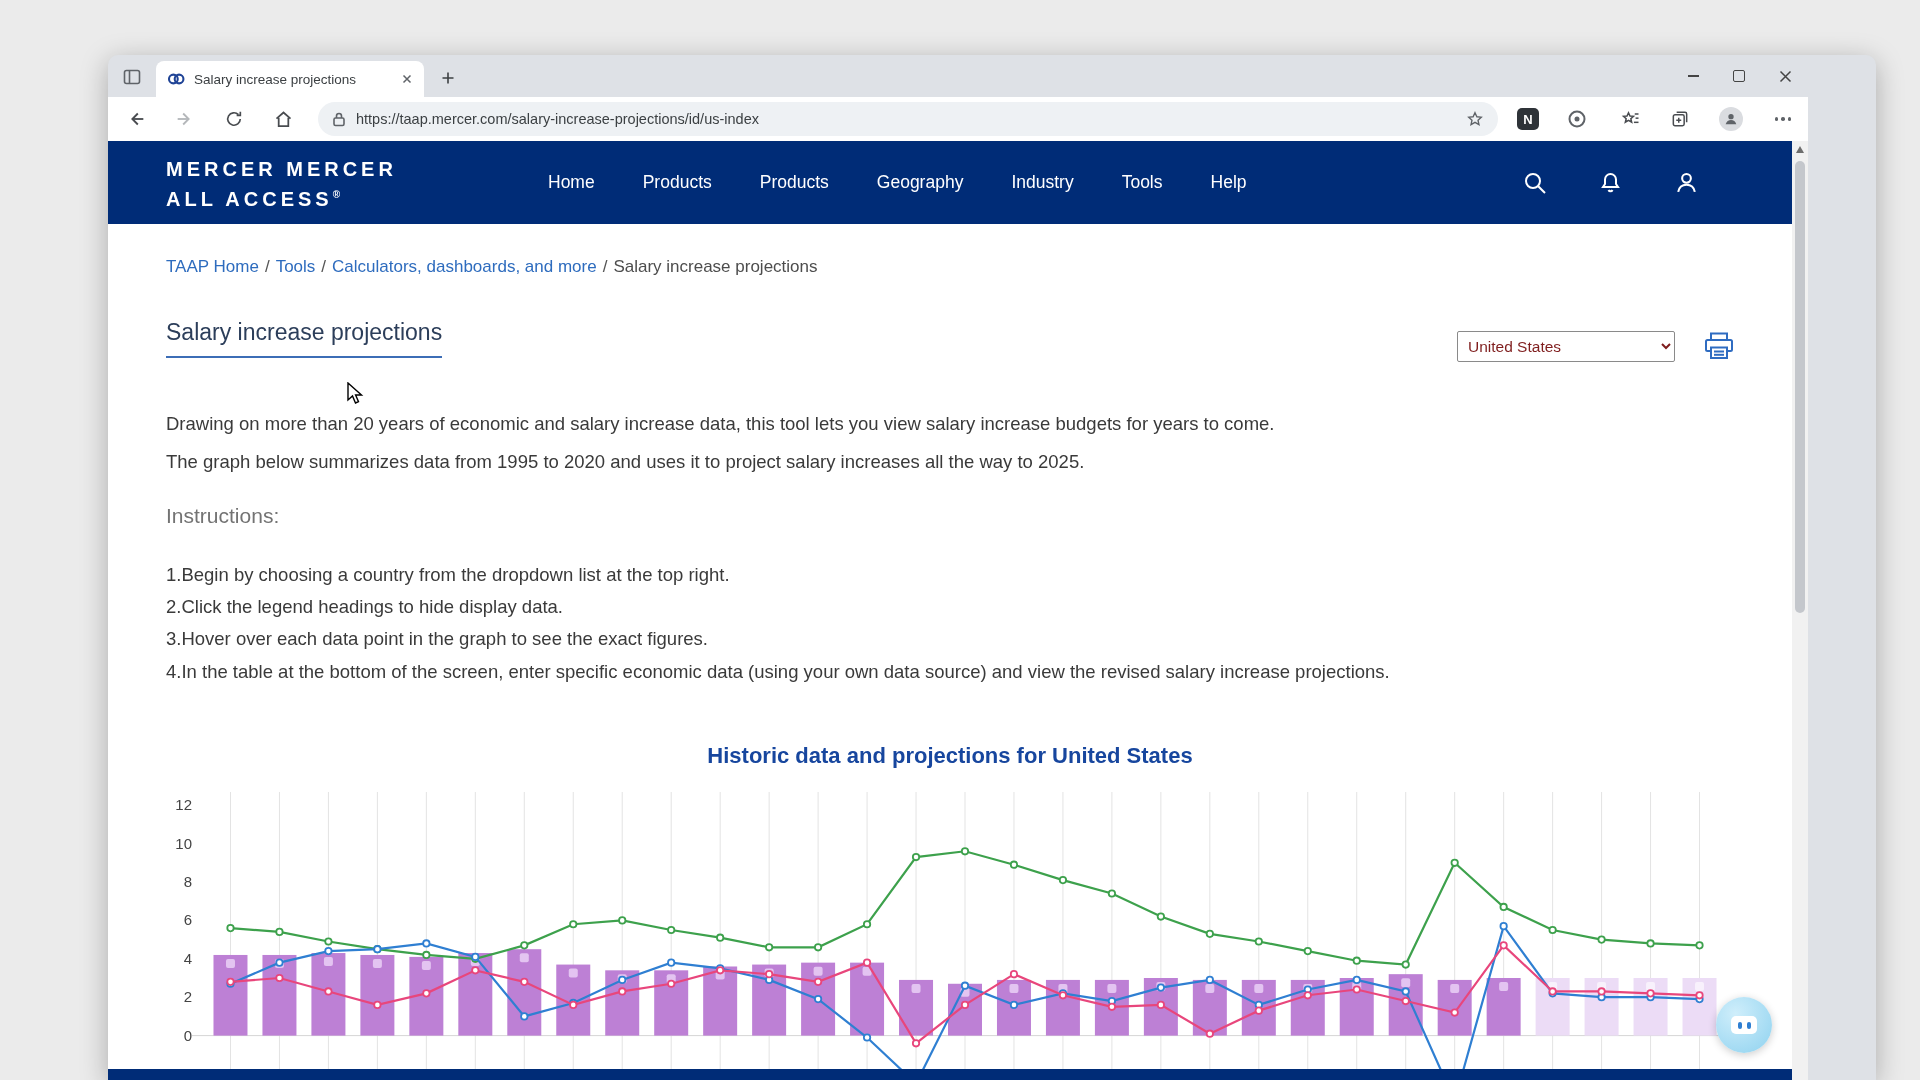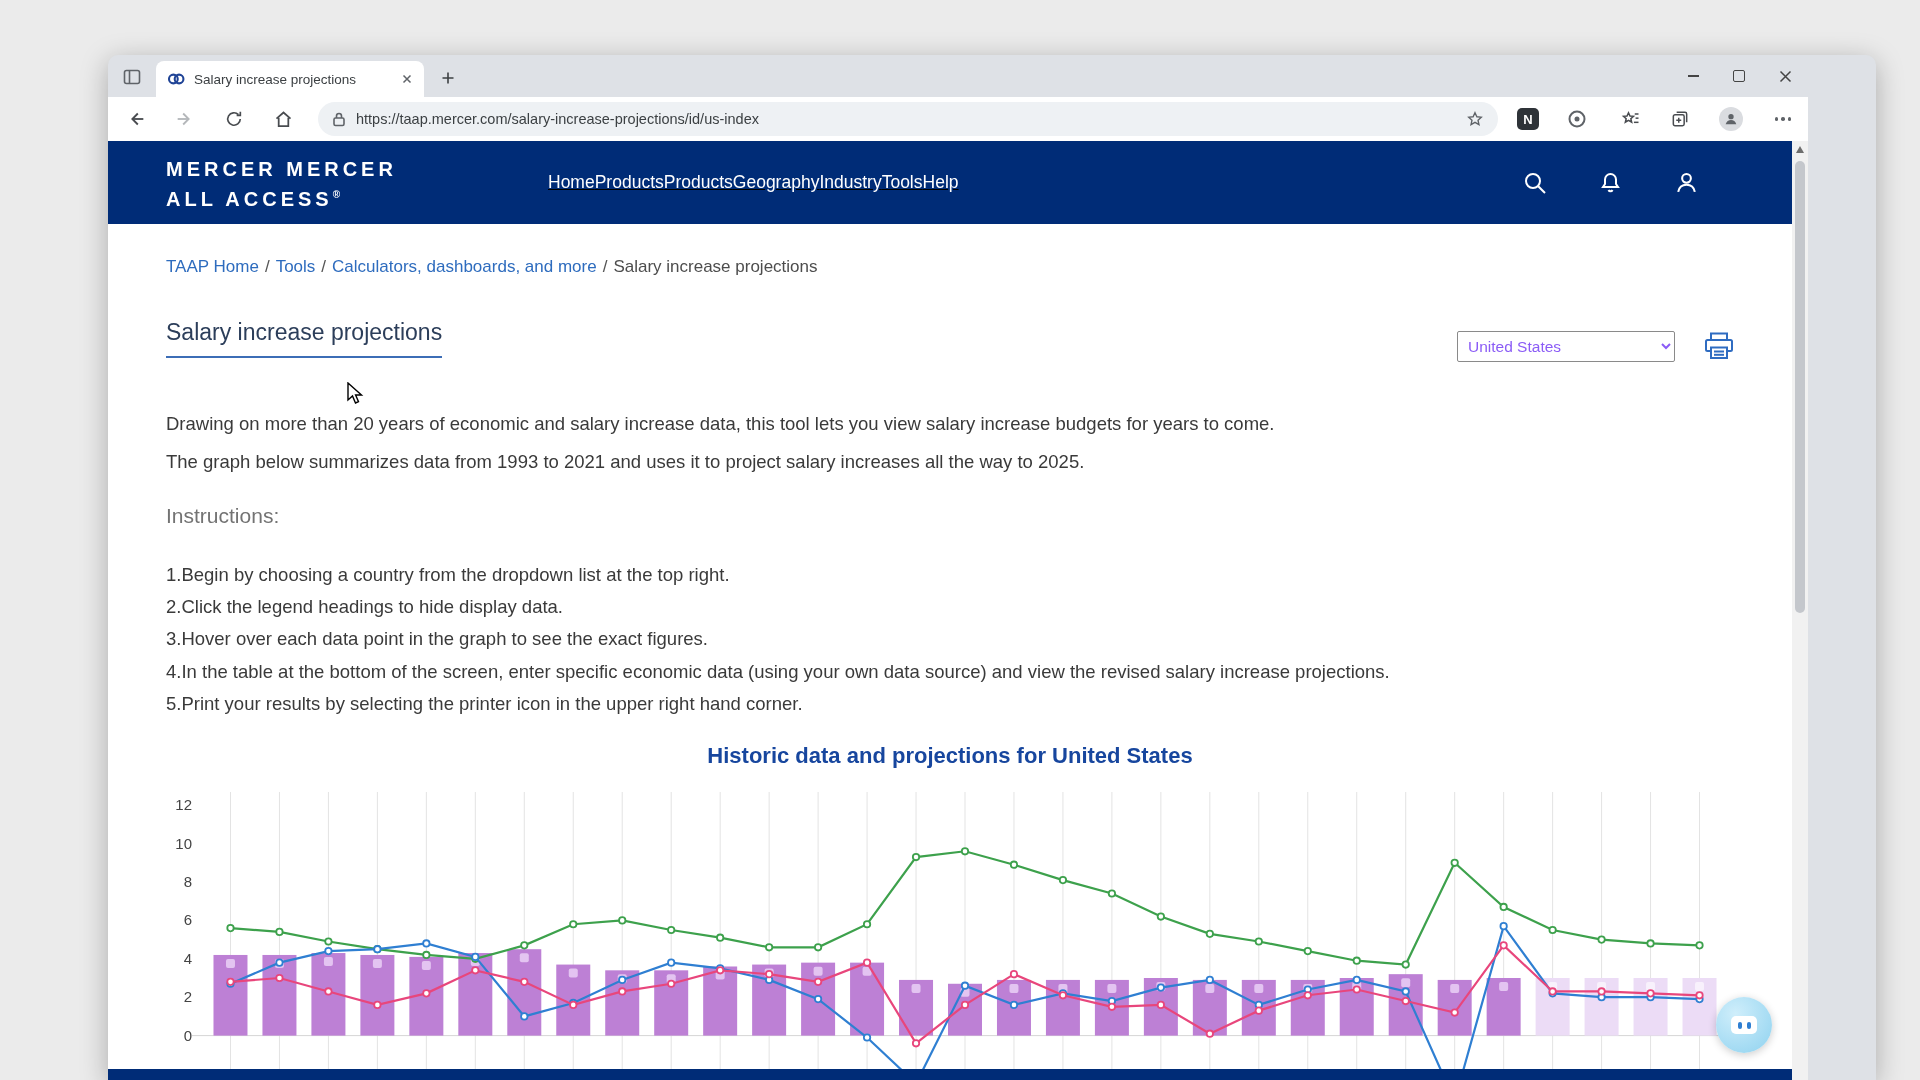--- a/index.html
+++ b/index.html
@@ -31,32 +31,32 @@
          display:flex;align-items:center;justify-content:center;}
   .dots{display:flex;gap:3px;}
   .dots i{width:3.5px;height:3.5px;border-radius:50%;background:#5f6368;}
   .avatar-circle{width:24px;height:24px;border-radius:50%;background:#dadce0;display:flex;align-items:center;justify-content:center;}
 
   
   .viewport{left:0;top:86px;width:1700px;height:939px;background:#fff;overflow:hidden;}
 
   .site-header{left:0;top:0;width:1684px;height:83px;background:#002c77;}
   .logo{left:58px;top:16px;color:#fff;font-weight:bold;font-size:20px;letter-spacing:4px;line-height:25px;white-space:nowrap;}
-  .main-nav{left:440px;top:0;height:83px;display:flex;align-items:center;text-decoration:underline;}
+  .main-nav{left:440px;top:0;height:83px;display:flex;align-items:center;gap:48px;}
   .main-nav span{color:#fff;font-size:17.5px;cursor:pointer;white-space:nowrap;}
   .header-icons{right:92px;top:0;height:83px;display:flex;align-items:center;gap:50px;}
 
   .breadcrumb{left:58px;top:116px;font-size:17px;color:#555;}
   .breadcrumb a{color:#2e6cbe;text-decoration:none;cursor:pointer;}
   .crumb-last{color:#4d4d4d;}
   .crumb-sep{color:#555;padding:0 6px;}
 
   .page-title{left:58px;top:178px;font-size:23px;color:#2c3e5a;font-weight:500;
               border-bottom:2px solid #3c6db6;padding-bottom:10px;}
-  .country-select{left:1349px;top:190px;width:218px;height:31px;font-size:15.5px;color:#8b5cf6;
+  .country-select{left:1349px;top:190px;width:218px;height:31px;font-size:15.5px;color:#7f1d1d;
                   border:1px solid #8a8a8a;border-radius:2px;background:#fff;padding:0 6px;
                   font-family:"Liberation Sans", sans-serif;}
   .printer{left:1592px;top:186px;width:38px;height:38px;display:flex;align-items:center;justify-content:center;}
 
   .body-text{left:58px;font-size:18.5px;color:#3a3a3a;line-height:26px;white-space:nowrap;}
   .instructions-h{left:58px;top:363px;font-size:21px;font-weight:normal;color:#737373;}
   .chart-title{left:0;top:602px;width:1684px;text-align:center;font-size:22px;font-weight:bold;color:#17469e;}
 
   .chart-wrap{left:40px;top:645px;width:1610px;height:283px;overflow:hidden;}
 
@@ -254,28 +254,27 @@
         <svg width="32" height="30" viewBox="0 0 32 30" fill="none" stroke="#2f6cc1" stroke-width="2">
             <rect x="8" y="2.5" width="16" height="6.5"></rect>
             <rect x="3" y="9" width="26" height="11" rx="1.5"></rect>
             <rect x="8" y="16.5" width="16" height="10.5" fill="#fff"></rect>
             <line x1="11" y1="20.5" x2="21" y2="20.5"></line>
             <line x1="11" y1="23.8" x2="21" y2="23.8"></line>
           </svg>
       </div>
 
       <div class="abs body-text" style="top:270px;">Drawing on more than 20 years of economic and salary increase data, this tool lets you view salary increase budgets for years to come.</div>
-      <div class="abs body-text" style="top:308px;">The graph below summarizes data from 1993 to 2021 and uses it to project salary increases all the way to 2025.</div>
+      <div class="abs body-text" style="top:308px;">The graph below summarizes data from 1995 to 2020 and uses it to project salary increases all the way to 2025.</div>
 
       <div class="abs instructions-h">Instructions:</div>
       <div class="abs body-text" style="top:421px;">1.Begin by choosing a country from the dropdown list at the top right.</div>
       <div class="abs body-text" style="top:453px;">2.Click the legend headings to hide display data.</div>
       <div class="abs body-text" style="top:485px;">3.Hover over each data point in the graph to see the exact figures.</div>
       <div class="abs body-text" style="top:518px;">4.In the table at the bottom of the screen, enter specific economic data (using your own data source) and view the revised salary increase projections.</div>
-      <div class="abs body-text" style="top:550px;">5.Print your results by selecting the printer icon in the upper right hand corner.</div>
 
       <div class="abs chart-title">Historic data and projections for United States</div>
       <div class="abs chart-wrap">
         <svg id="chart-svg" width="1610" height="283">
             <line x1="82.48387096774194" y1="6" x2="82.48387096774194" y2="283" stroke="#e3e3e3" stroke-width="1"></line>
             <line x1="131.4516129032258" y1="6" x2="131.4516129032258" y2="283" stroke="#e3e3e3" stroke-width="1"></line>
             <line x1="180.4193548387097" y1="6" x2="180.4193548387097" y2="283" stroke="#e3e3e3" stroke-width="1"></line>
             <line x1="229.38709677419354" y1="6" x2="229.38709677419354" y2="283" stroke="#e3e3e3" stroke-width="1"></line>
             <line x1="278.35483870967744" y1="6" x2="278.35483870967744" y2="283" stroke="#e3e3e3" stroke-width="1"></line>
             <line x1="327.3225806451613" y1="6" x2="327.3225806451613" y2="283" stroke="#e3e3e3" stroke-width="1"></line>

